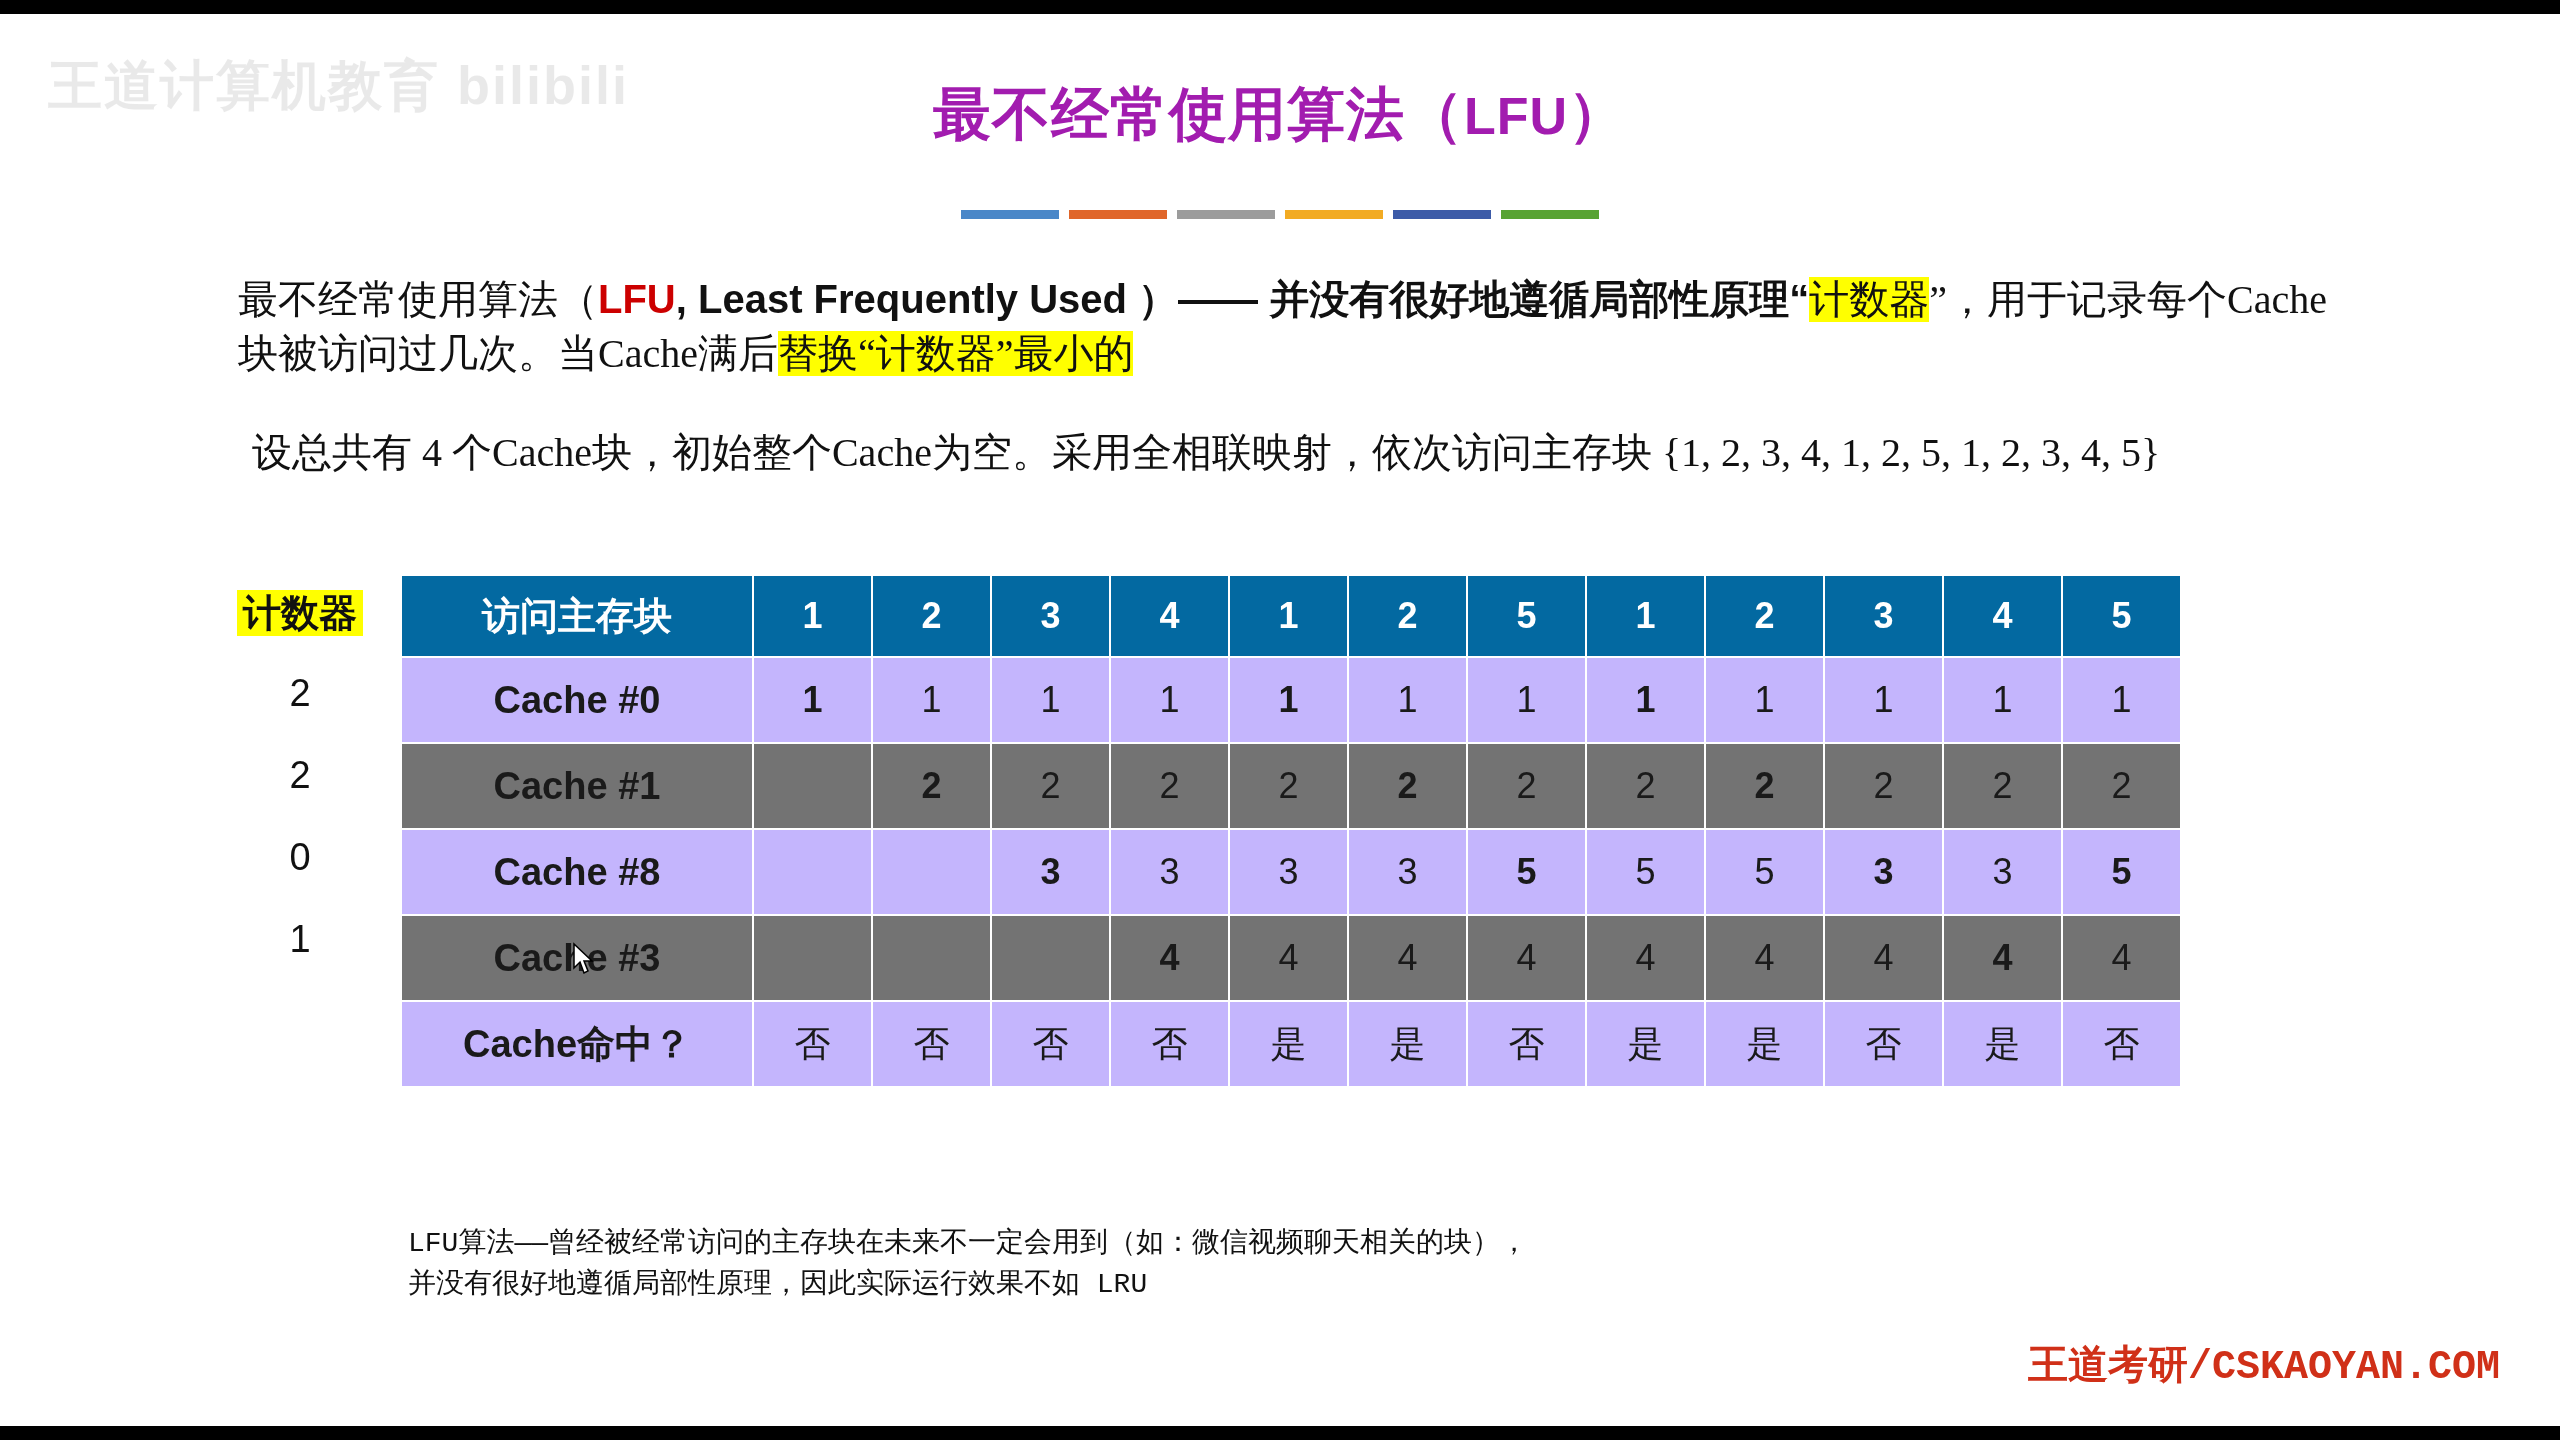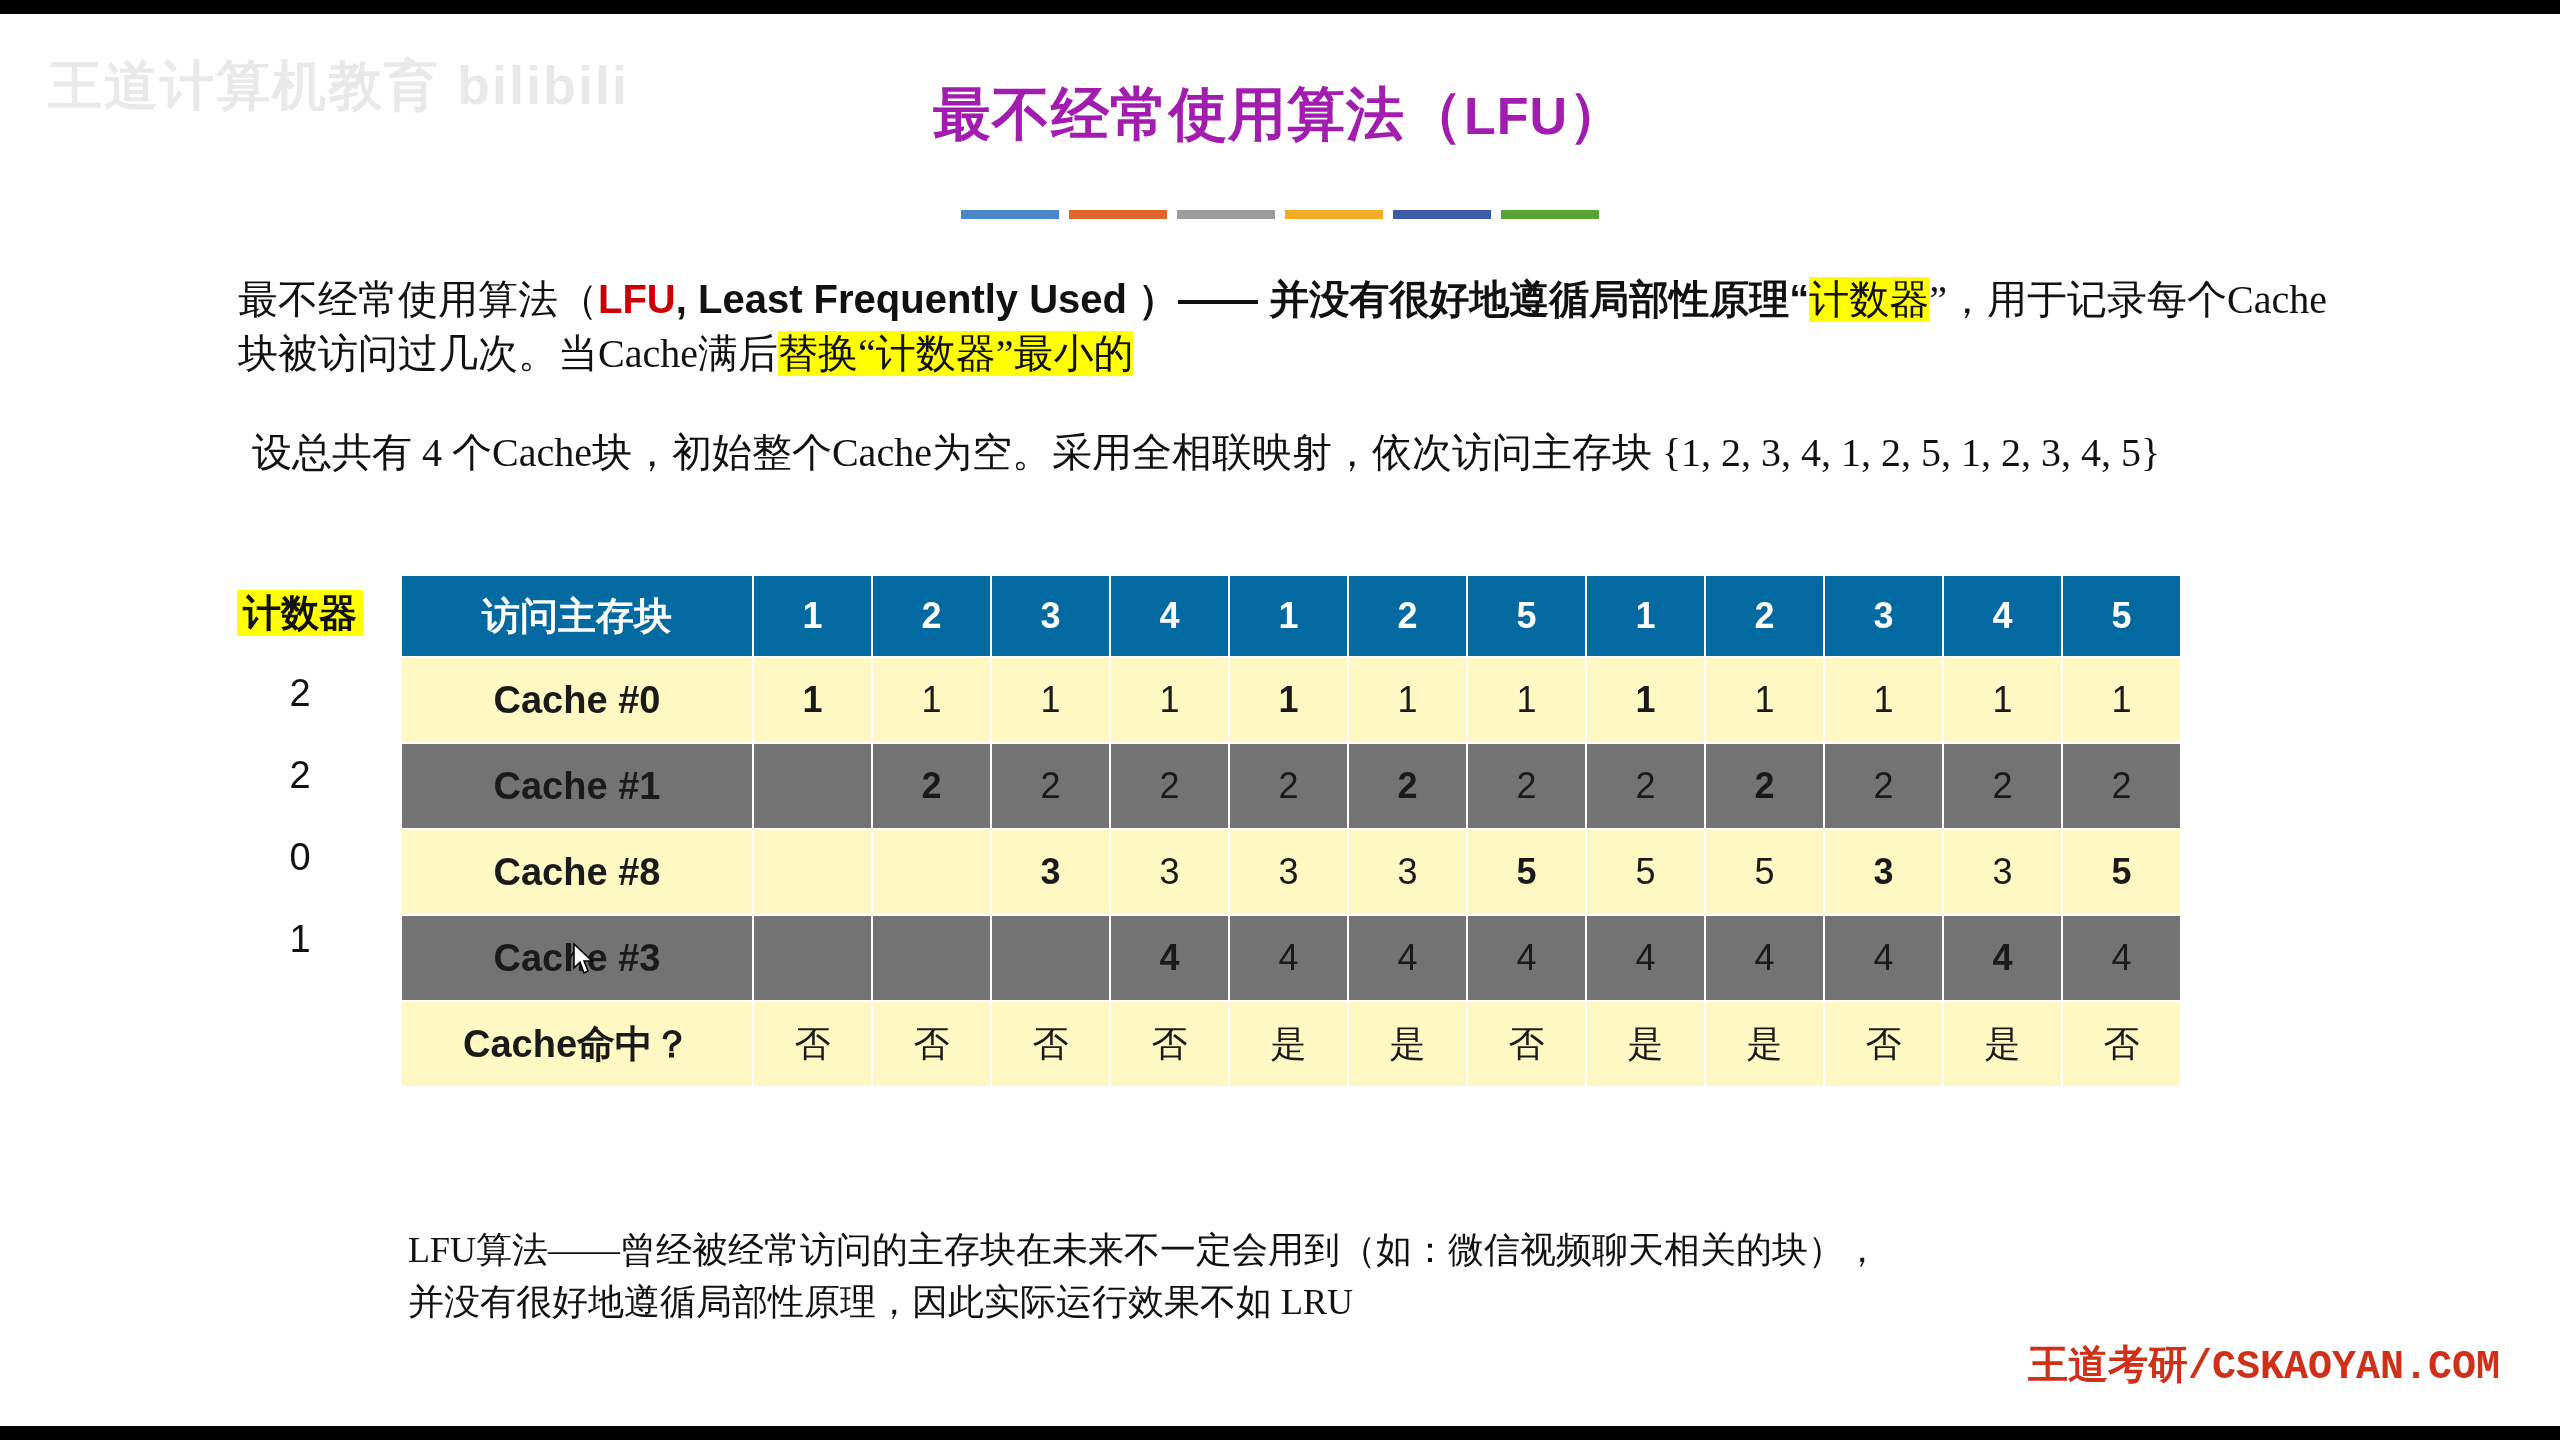--- a/index.html
+++ b/index.html
@@ -97,21 +97,21 @@
   }
   table.lfu thead th.rowhead {
     width: 348px;
     font-size: 38px;
   }
   table.lfu tbody td {
     height: 82px;
     font-size: 36px;
     color: #1a1a1a;
   }
-  table.lfu tbody tr.even td { background: #fef9c3; }
+  table.lfu tbody tr.even td { background: #c4b5fd; }
   table.lfu tbody tr.odd td { background: #737373; }
   table.lfu td.rowhead {
     width: 348px;
     font-size: 38px;
     font-weight: bold;
     font-family: "Liberation Sans", sans-serif;
   }
   table.lfu td.cell { width: 115px; }
   .c-red { color: #e8222a; font-weight: bold; }
   .c-green { color: #3aab46; font-weight: bold; }
@@ -137,24 +137,24 @@
     line-height: 82px;
     text-align: center;
     font-size: 38px;
     color: #111;
   }
   .footnote {
     position: absolute;
     top: 1210px;
     left: 408px;
     width: 1960px;
-    font-size: 36px;
+    font-size: 28px;
     line-height: 1.45;
     color: #111;
-    font-family: Liberation Serif, serif;
+    font-family: Liberation Mono, monospace;
   }
   .brand {
     position: absolute;
     right: 60px;
     bottom: 34px;
     color: #d03018;
     font-size: 40px;
     font-weight: bold;
     font-family: Liberation Mono, monospace;
   }

